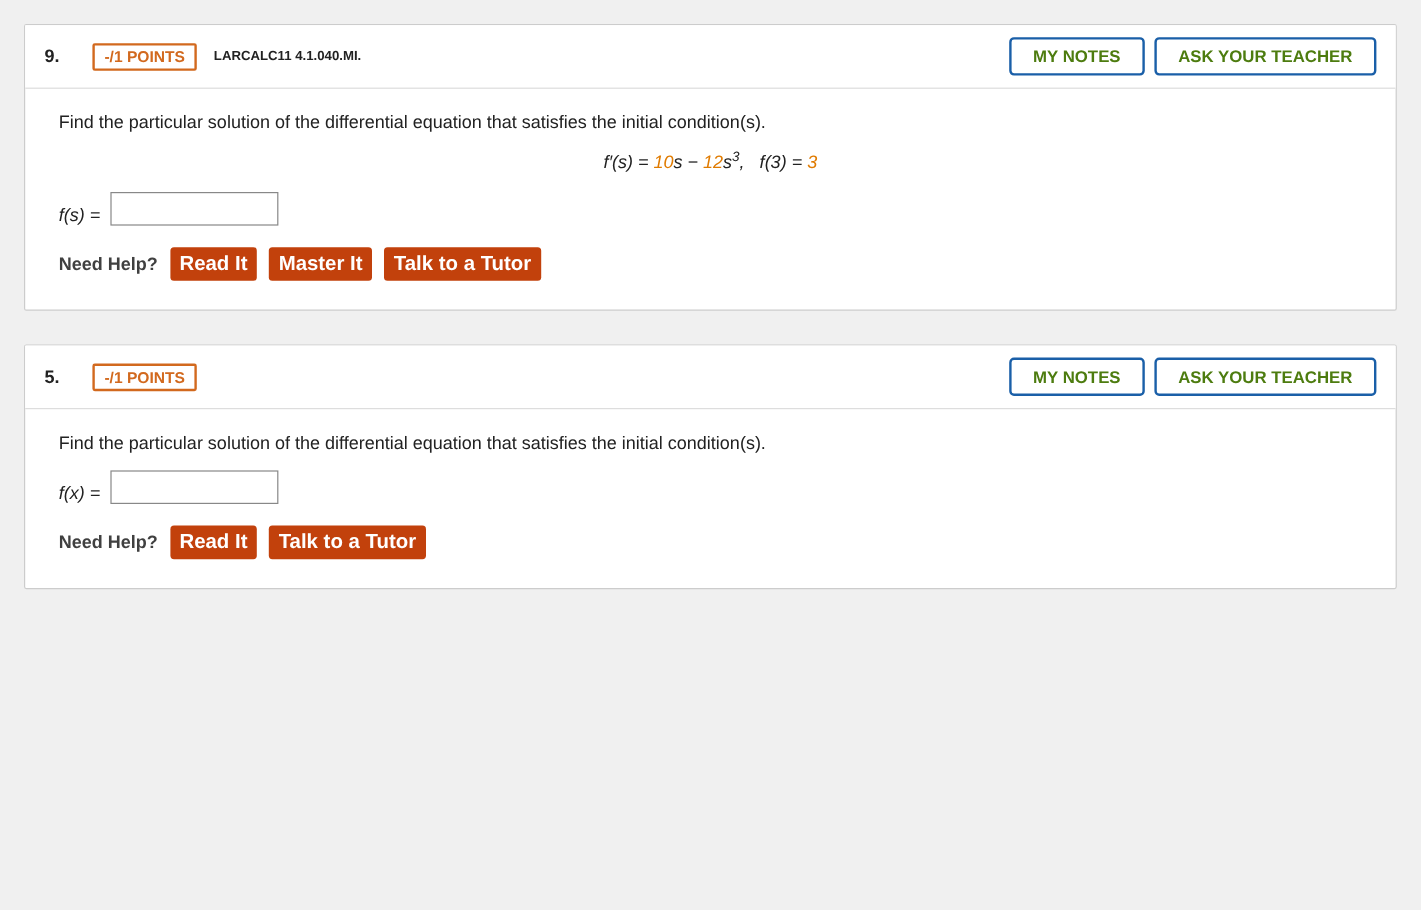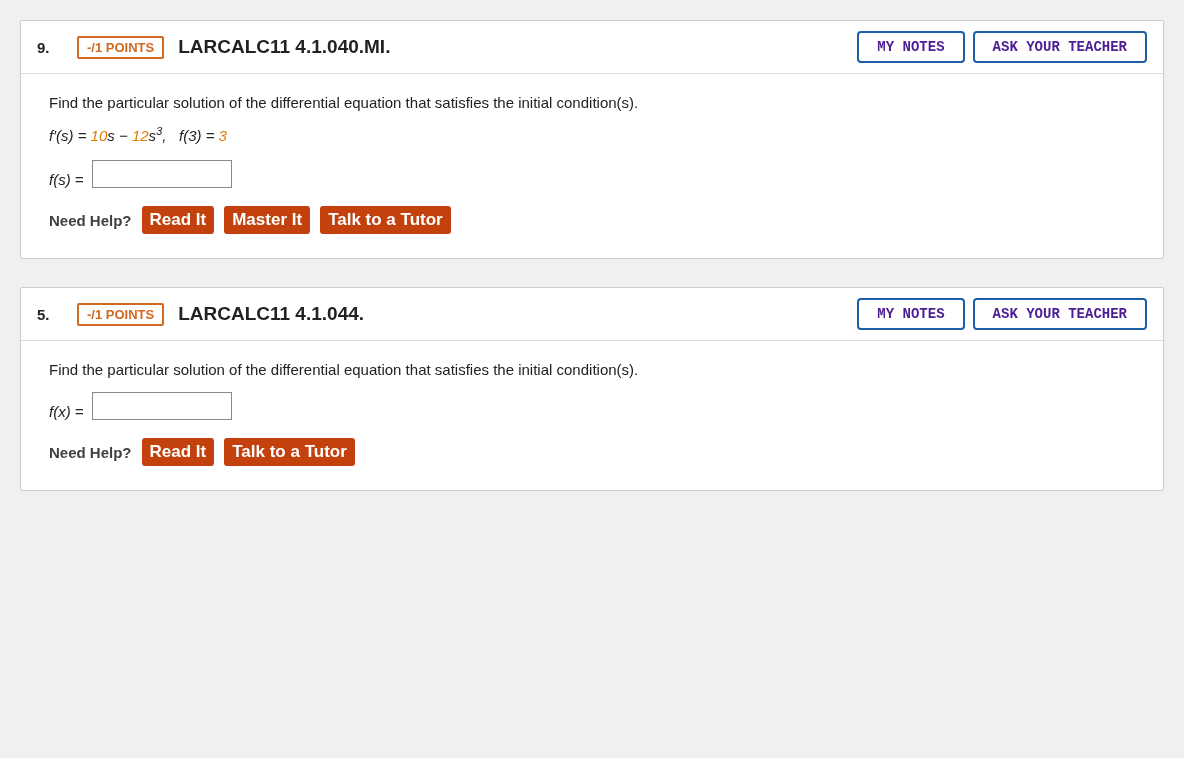--- a/index.html
+++ b/index.html
@@ -33,51 +33,50 @@
     .points-badge {
       border: 2px solid #d2691e;
       color: #d2691e;
       font-weight: bold;
       font-size: 13px;
       padding: 2px 8px;
       border-radius: 2px;
     }
     .question-code {
       font-weight: bold;
-      font-size: 19px;
+      font-size: 11px;
       color: #222;
       flex: 1;
     }
     .header-buttons {
       display: flex;
       gap: 8px;
       margin-left: auto;
     }
     .btn-outline {
       border: 2px solid #1a5fa8;
-      color: #4c1d95;
+      color: #4d7c0f;
       background: #fff;
       font-weight: bold;
       font-size: 14px;
       padding: 6px 18px;
       border-radius: 4px;
       cursor: pointer;
       white-space: nowrap;
-      font-family: Liberation Mono, monospace;
     }
     .question-body {
       padding: 20px 28px 24px 28px;
     }
     .problem-text {
       font-size: 15px;
       color: #222;
       margin-bottom: 14px;
     }
     .math-line {
-      text-align: left;
+      text-align: center;
       font-style: italic;
       font-size: 15px;
       margin-bottom: 16px;
       color: #222;
     }
     .math-line .highlight {
       color: #e07b00;
       font-style: italic;
     }
     .answer-row {
@@ -150,21 +149,20 @@
       <button class="btn-help">Master It</button>
       <button class="btn-help">Talk to a Tutor</button>
     </div>
   </div>
 </div>
 
 <div class="question-card">
   <div class="question-header">
     <span class="question-number">5.</span>
     <span class="points-badge">-/1 POINTS</span>
-    <span class="question-code">LARCALC11 4.1.044.</span>
     <div class="header-buttons">
       <button class="btn-outline">MY NOTES</button>
       <button class="btn-outline">ASK YOUR TEACHER</button>
     </div>
   </div>
   <div class="question-body">
     <p class="problem-text">Find the particular solution of the differential equation that satisfies the initial condition(s).</p>
     <div class="answer-row">
       <span><i>f</i>(<i>x</i>) =</span>
       <input class="answer-input" type="text" style="">

